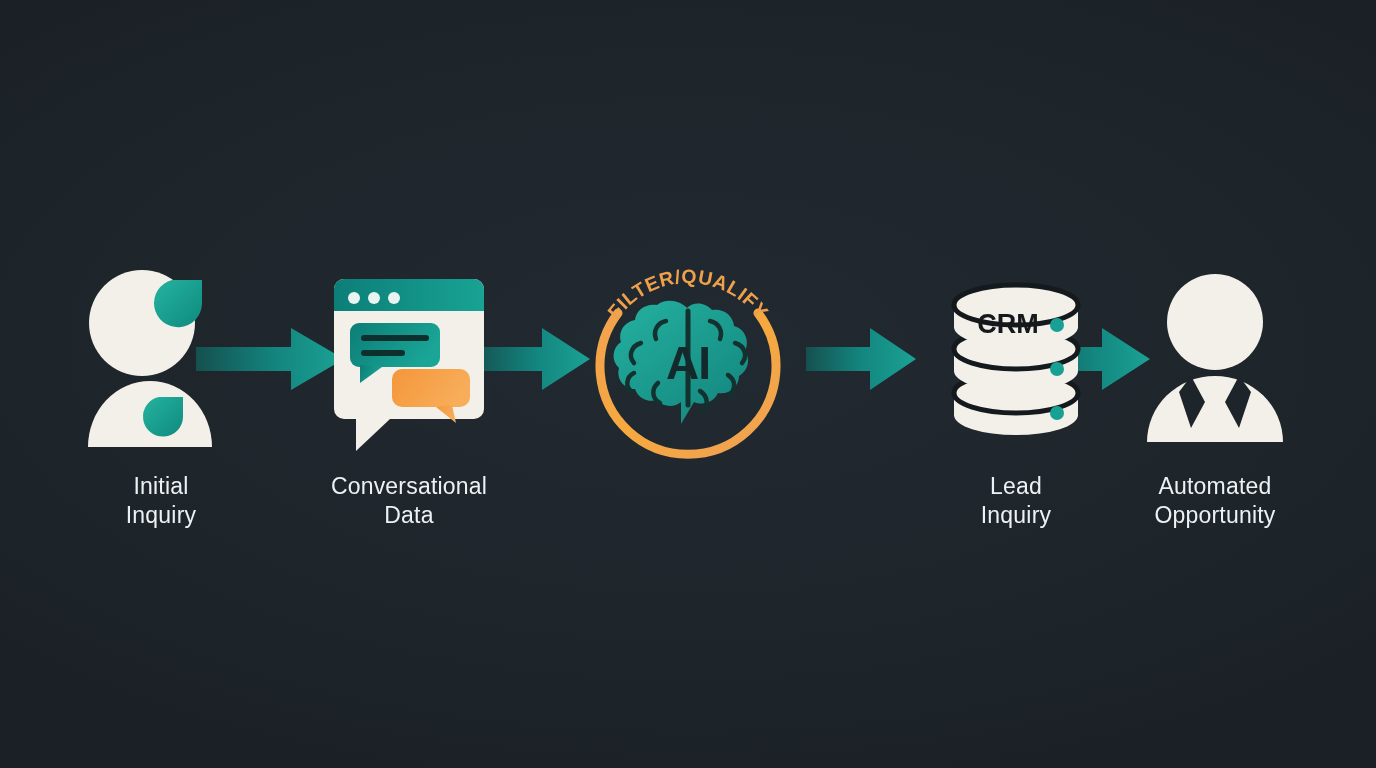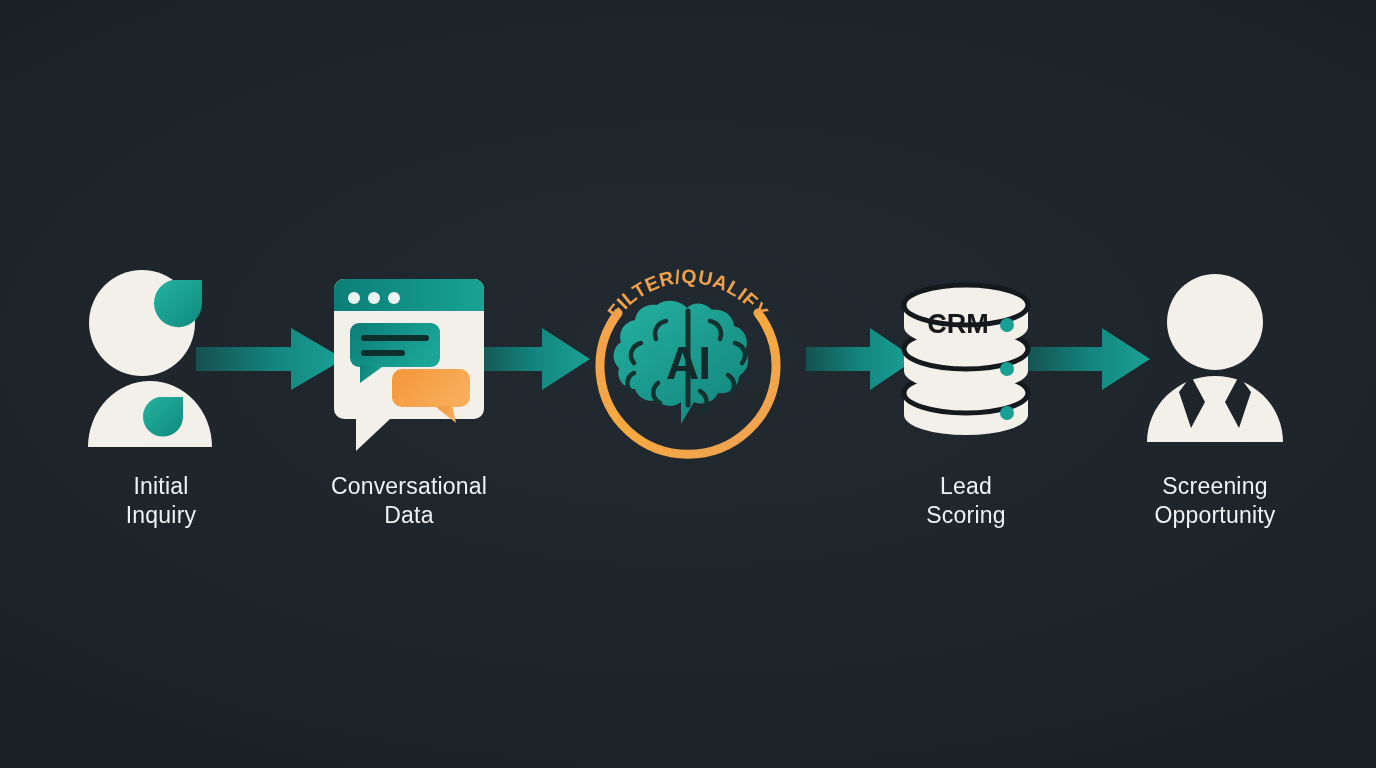--- a/index.html
+++ b/index.html
@@ -228,59 +228,59 @@
             <path d="M157,88 c10,3 13,13 7,20" stroke="#13312f" stroke-width="4.5" fill="none" stroke-linecap="round"></path>
             <path d="M150,120 c8,5 8,15 1,20" stroke="#13312f" stroke-width="4.5" fill="none" stroke-linecap="round"></path>
             <path d="M122,136 c8,5 9,15 2,20" stroke="#13312f" stroke-width="4.5" fill="none" stroke-linecap="round"></path>
 
             <text x="110" y="124" text-anchor="middle" font-family="'Liberation Sans', sans-serif" font-size="46" font-weight="bold" fill="#14292c" letter-spacing="-1">AI</text>
           </g>
         </svg>
       </div>
     </div>
 
-    <div class="stage-col" style="left:856px;">
+    <div class="stage-col" style="left:906px;">
       <div class="icon-box">
         <svg width="140" height="170" viewBox="0 0 140 170">
 
           <path d="M8,118 v22 a62,20 0 0 0 124,0 v-22 Z" fill="#f2f0e8"></path>
           <ellipse cx="70" cy="118" rx="62" ry="20" fill="#f2f0e8" stroke="#14191d" stroke-width="5"></ellipse>
 
           <path d="M8,74 v22 a62,20 0 0 0 124,0 v-22 Z" fill="#f2f0e8"></path>
           <ellipse cx="70" cy="74" rx="62" ry="20" fill="#f2f0e8" stroke="#14191d" stroke-width="5"></ellipse>
 
           <path d="M8,30 v22 a62,20 0 0 0 124,0 v-22 Z" fill="#f2f0e8"></path>
           <ellipse cx="70" cy="30" rx="62" ry="20" fill="#f2f0e8" stroke="#14191d" stroke-width="5"></ellipse>
 
           <text x="62" y="58" text-anchor="middle" font-family="'Liberation Sans', sans-serif" font-size="27" font-weight="bold" fill="#15191c">CRM</text>
 
           <circle cx="111" cy="50" r="7" fill="#17a093"></circle>
           <circle cx="111" cy="94" r="7" fill="#17a093"></circle>
           <circle cx="111" cy="138" r="7" fill="#17a093"></circle>
         </svg>
       </div>
       <div class="label">Lead
-Scoring</div>
+Inquiry</div>
     </div>
 
     <div class="stage-col" style="left:1105px;">
       <div class="icon-box">
         <svg width="160" height="180" viewBox="0 0 160 180">
 
           <circle cx="80" cy="52" r="48" fill="#f2f0e8"></circle>
 
           <path d="M12,172 a68,66 0 0 1 136,0 Z" fill="#f2f0e8"></path>
 
           <path d="M56,106 L70,132 L56,158 L44,122 Z" fill="#1d242a"></path>
 
           <path d="M104,106 L90,132 L104,158 L116,122 Z" fill="#1d242a"></path>
 
           <path d="M62,100 a22,14 0 0 0 36,0 Z" fill="#1d242a"></path>
 
           <path d="M74,108 h12 l-2,10 l6,42 l-10,10 l-10,-10 l6,-42 Z" fill="#f2f0e8"></path>
         </svg>
       </div>
-      <div class="label">Screening
+      <div class="label">Automated
 Opportunity</div>
     </div>
 
   </div>
 </div>
 
 </body></html>

